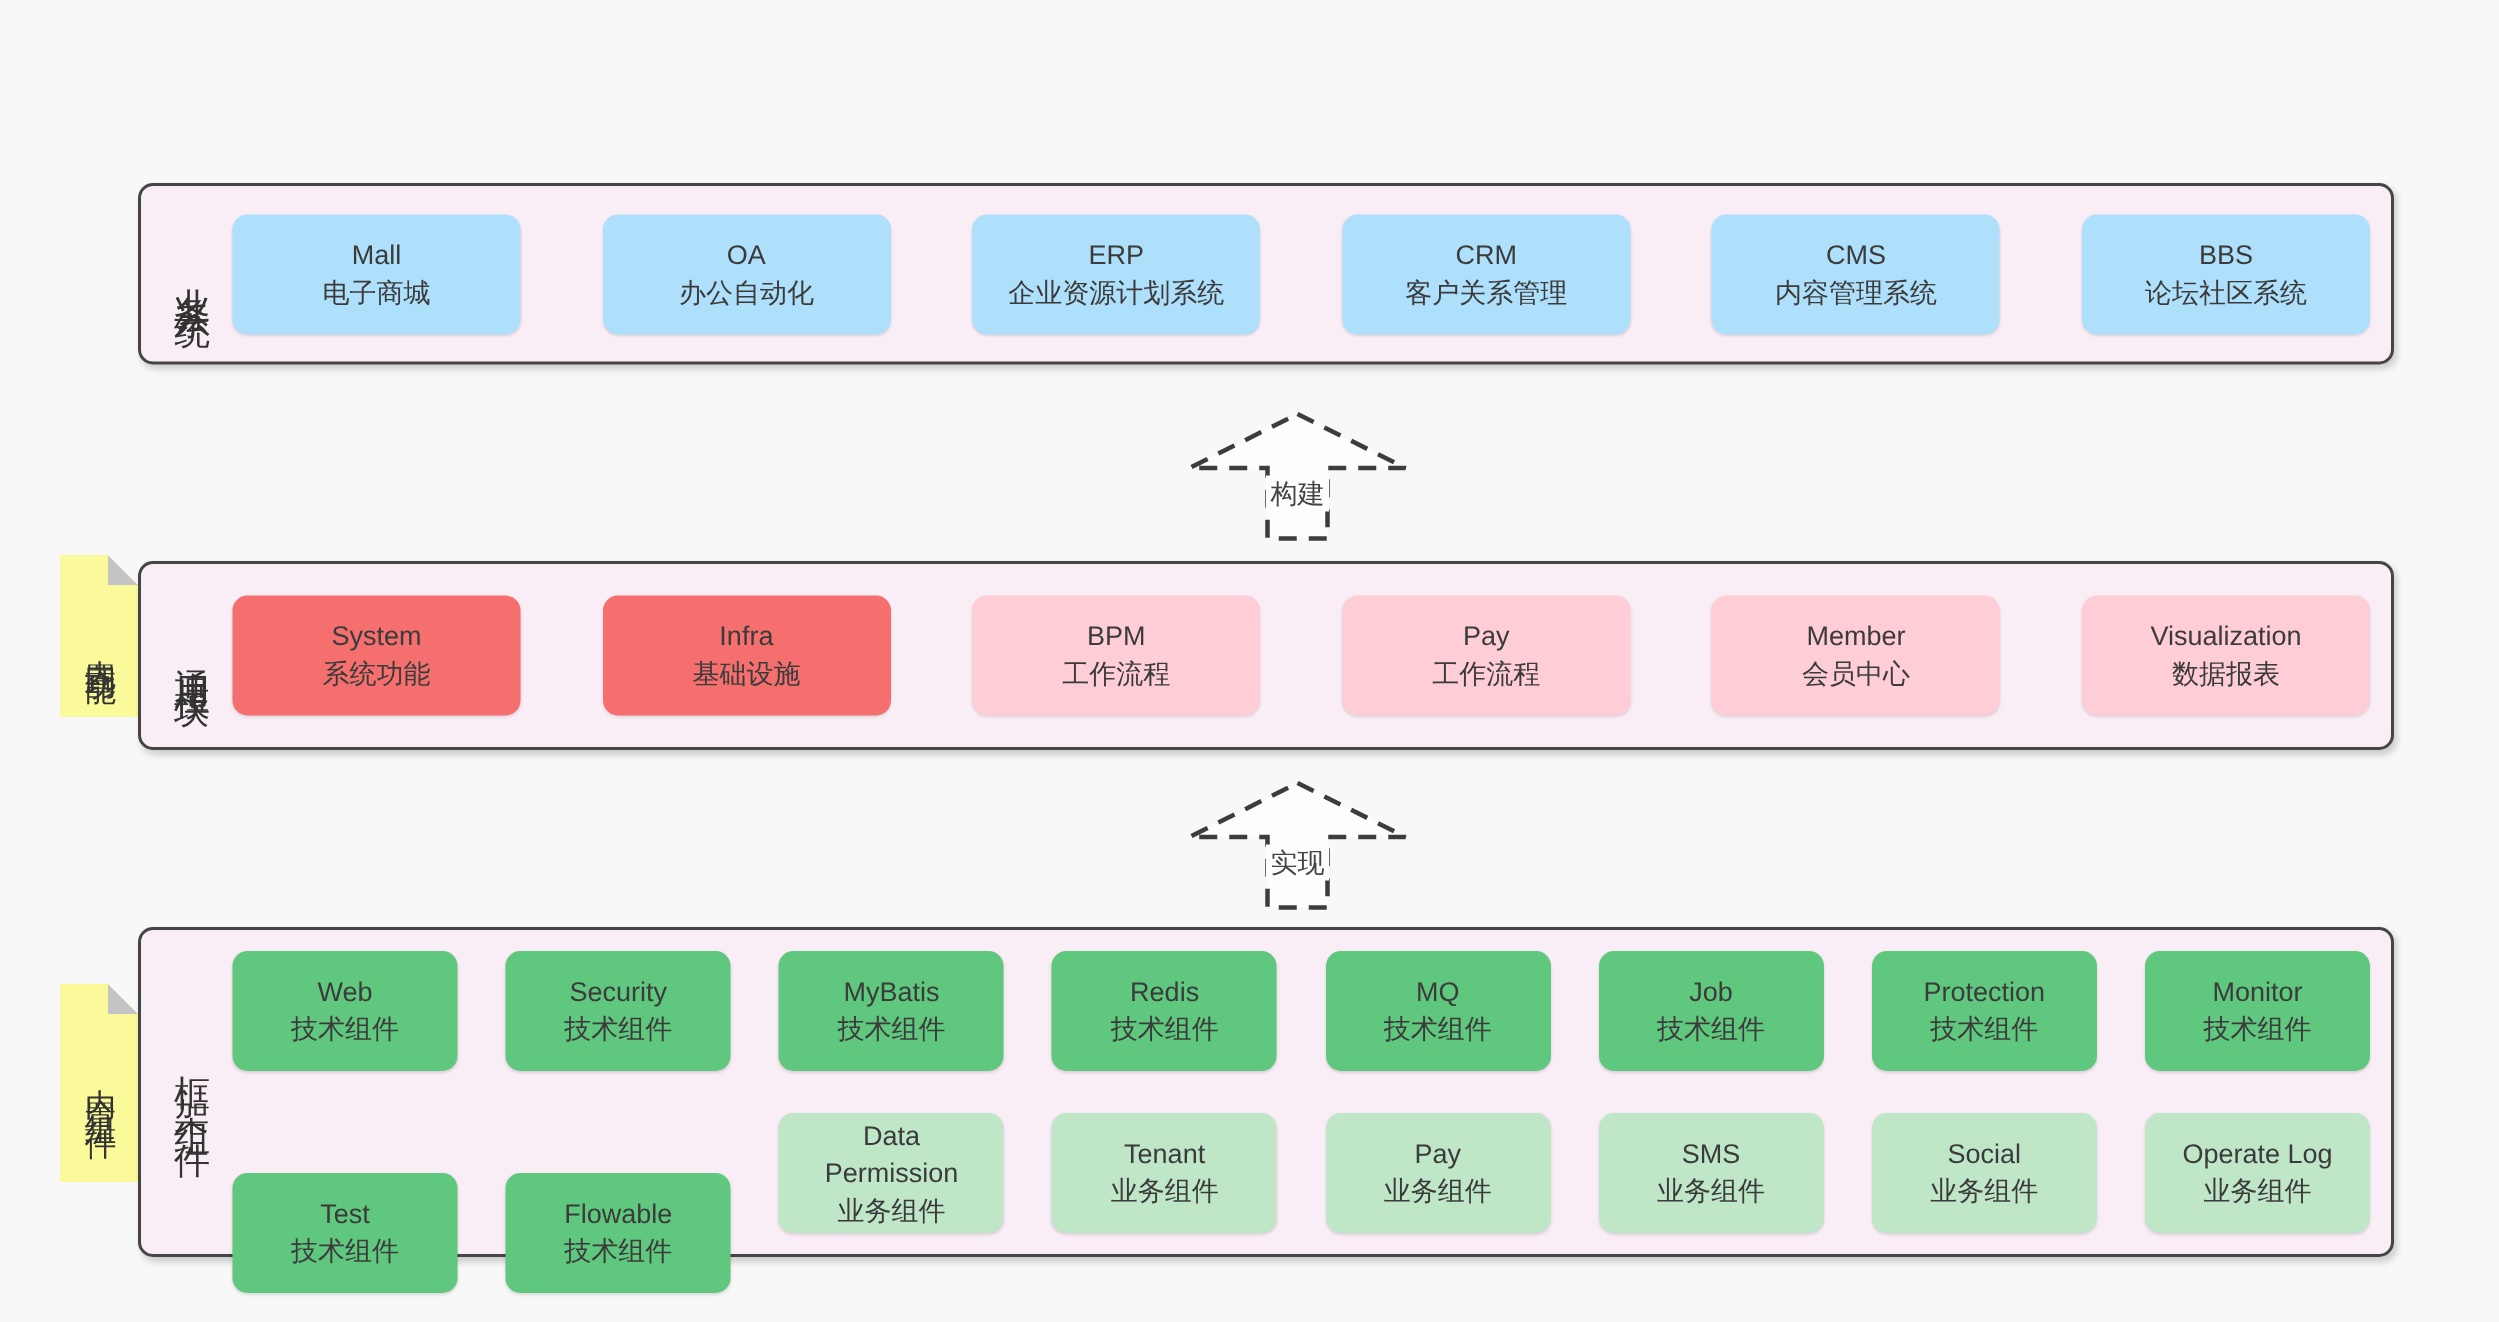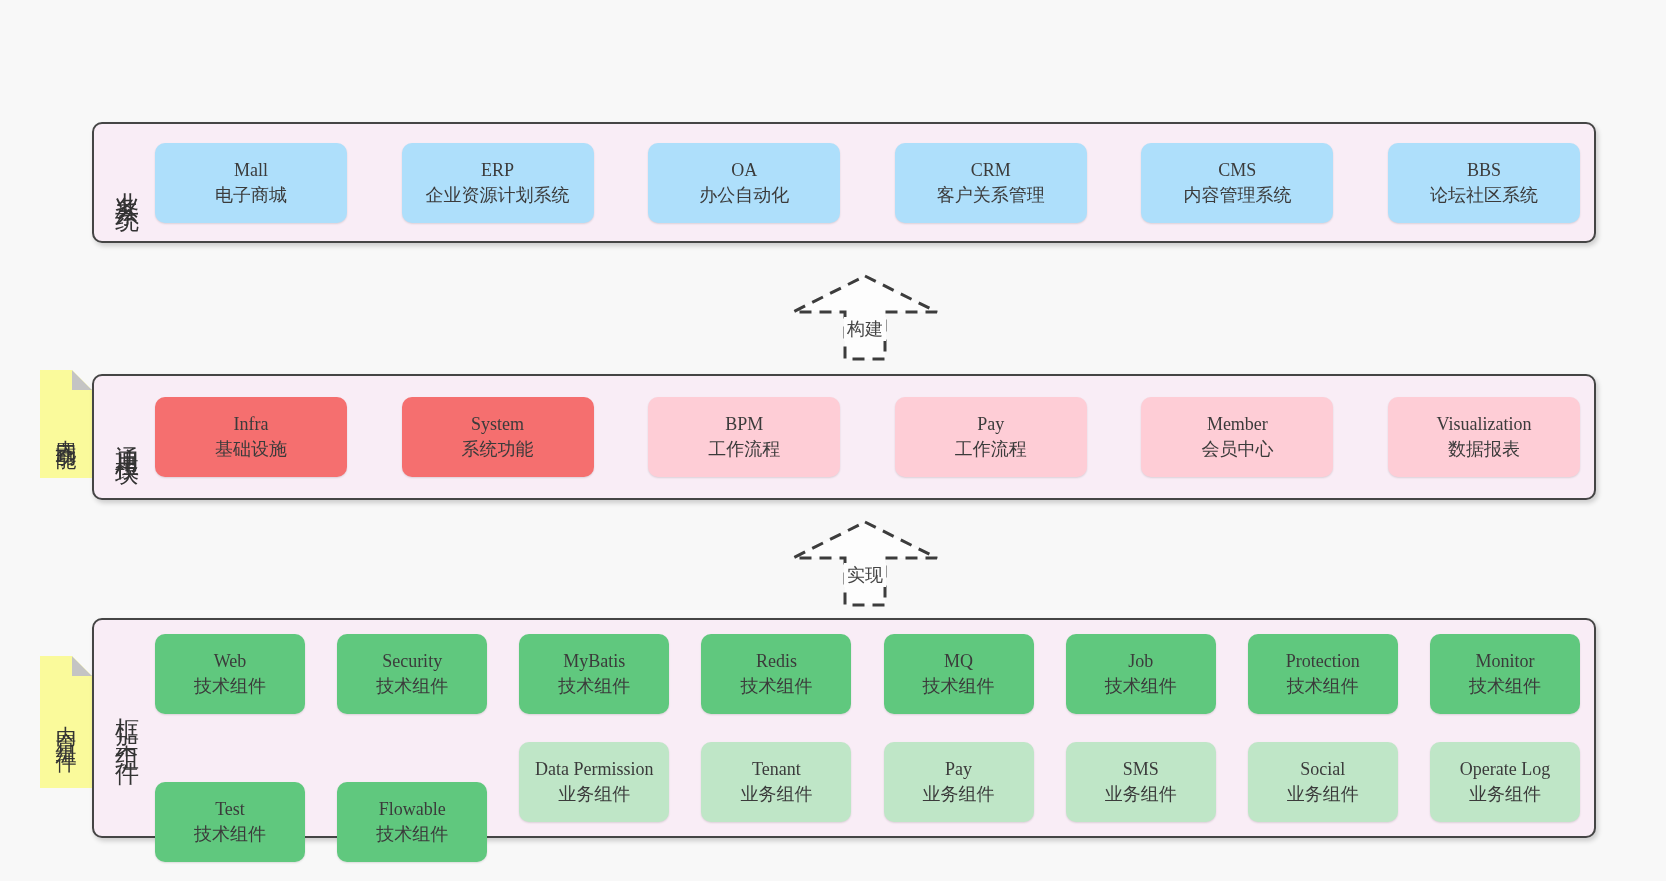--- a/index.html
+++ b/index.html
@@ -56,21 +56,20 @@
 
   .box {
     width: 192px; height: 80px;
     border-radius: 10px;
     display: flex; flex-direction: column;
     align-items: center; justify-content: center;
     text-align: center;
     font-size: 18px;
     line-height: 25px;
     box-shadow: 0 1px 2px rgba(0,0,0,0.12);
-    font-family: Liberation Serif, serif;
   }
   .s3 .box { width: 150px; padding: 0 10px; }
 
   .blue       { background: #aedffb; }
   .red        { background: #f56f6f; }
   .pink       { background: #fecdd6; }
   .green      { background: #60c87e; margin-top: 40px; }
   .lightgreen { background: #bfe6c7; }
 
   
@@ -128,26 +127,26 @@
 <div class="canvas">
 
   <section class="panel s1">
     <div class="vlabel">业务系统</div>
     <div class="boxes-wrap">
       <div class="box blue">
         <div>Mall</div>
         <div>电子商城</div>
       </div>
       <div class="box blue">
+        <div>OA</div>
+        <div>办公自动化</div>
+      </div>
+      <div class="box blue">
         <div>ERP</div>
         <div>企业资源计划系统</div>
-      </div>
-      <div class="box blue">
-        <div>OA</div>
-        <div>办公自动化</div>
       </div>
       <div class="box blue">
         <div>CRM</div>
         <div>客户关系管理</div>
       </div>
       <div class="box blue">
         <div>CMS</div>
         <div>内容管理系统</div>
       </div>
       <div class="box blue">
@@ -166,26 +165,26 @@
 
   <div class="note note-features">
     <span class="fold"></span>
     <span class="note-text">内置功能</span>
   </div>
 
   <section class="panel s2">
     <div class="vlabel">通用模块</div>
     <div class="boxes-wrap">
       <div class="box red">
+        <div>System</div>
+        <div>系统功能</div>
+      </div>
+      <div class="box red">
         <div>Infra</div>
         <div>基础设施</div>
-      </div>
-      <div class="box red">
-        <div>System</div>
-        <div>系统功能</div>
       </div>
       <div class="box pink">
         <div>BPM</div>
         <div>工作流程</div>
       </div>
       <div class="box pink">
         <div>Pay</div>
         <div>工作流程</div>
       </div>
       <div class="box pink">

